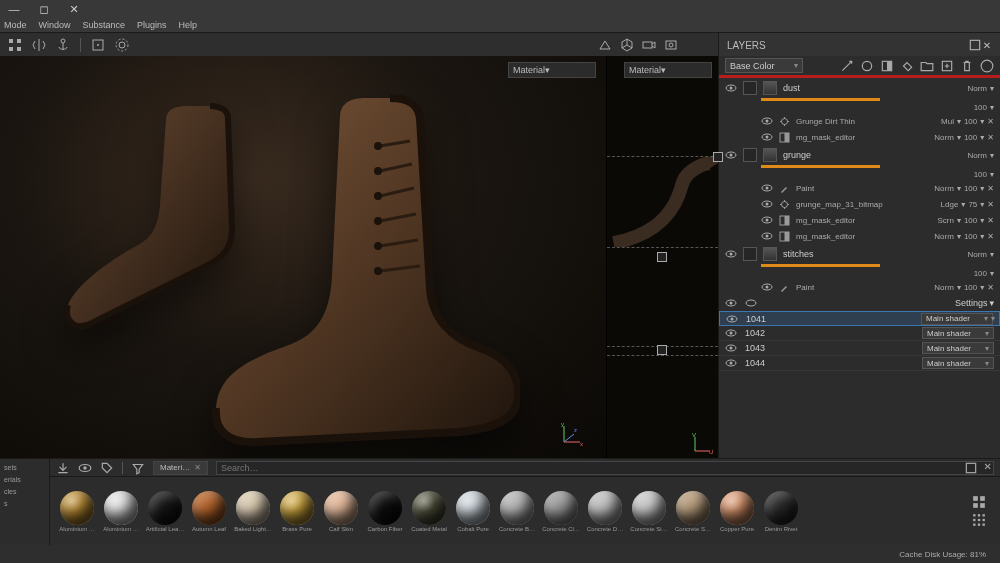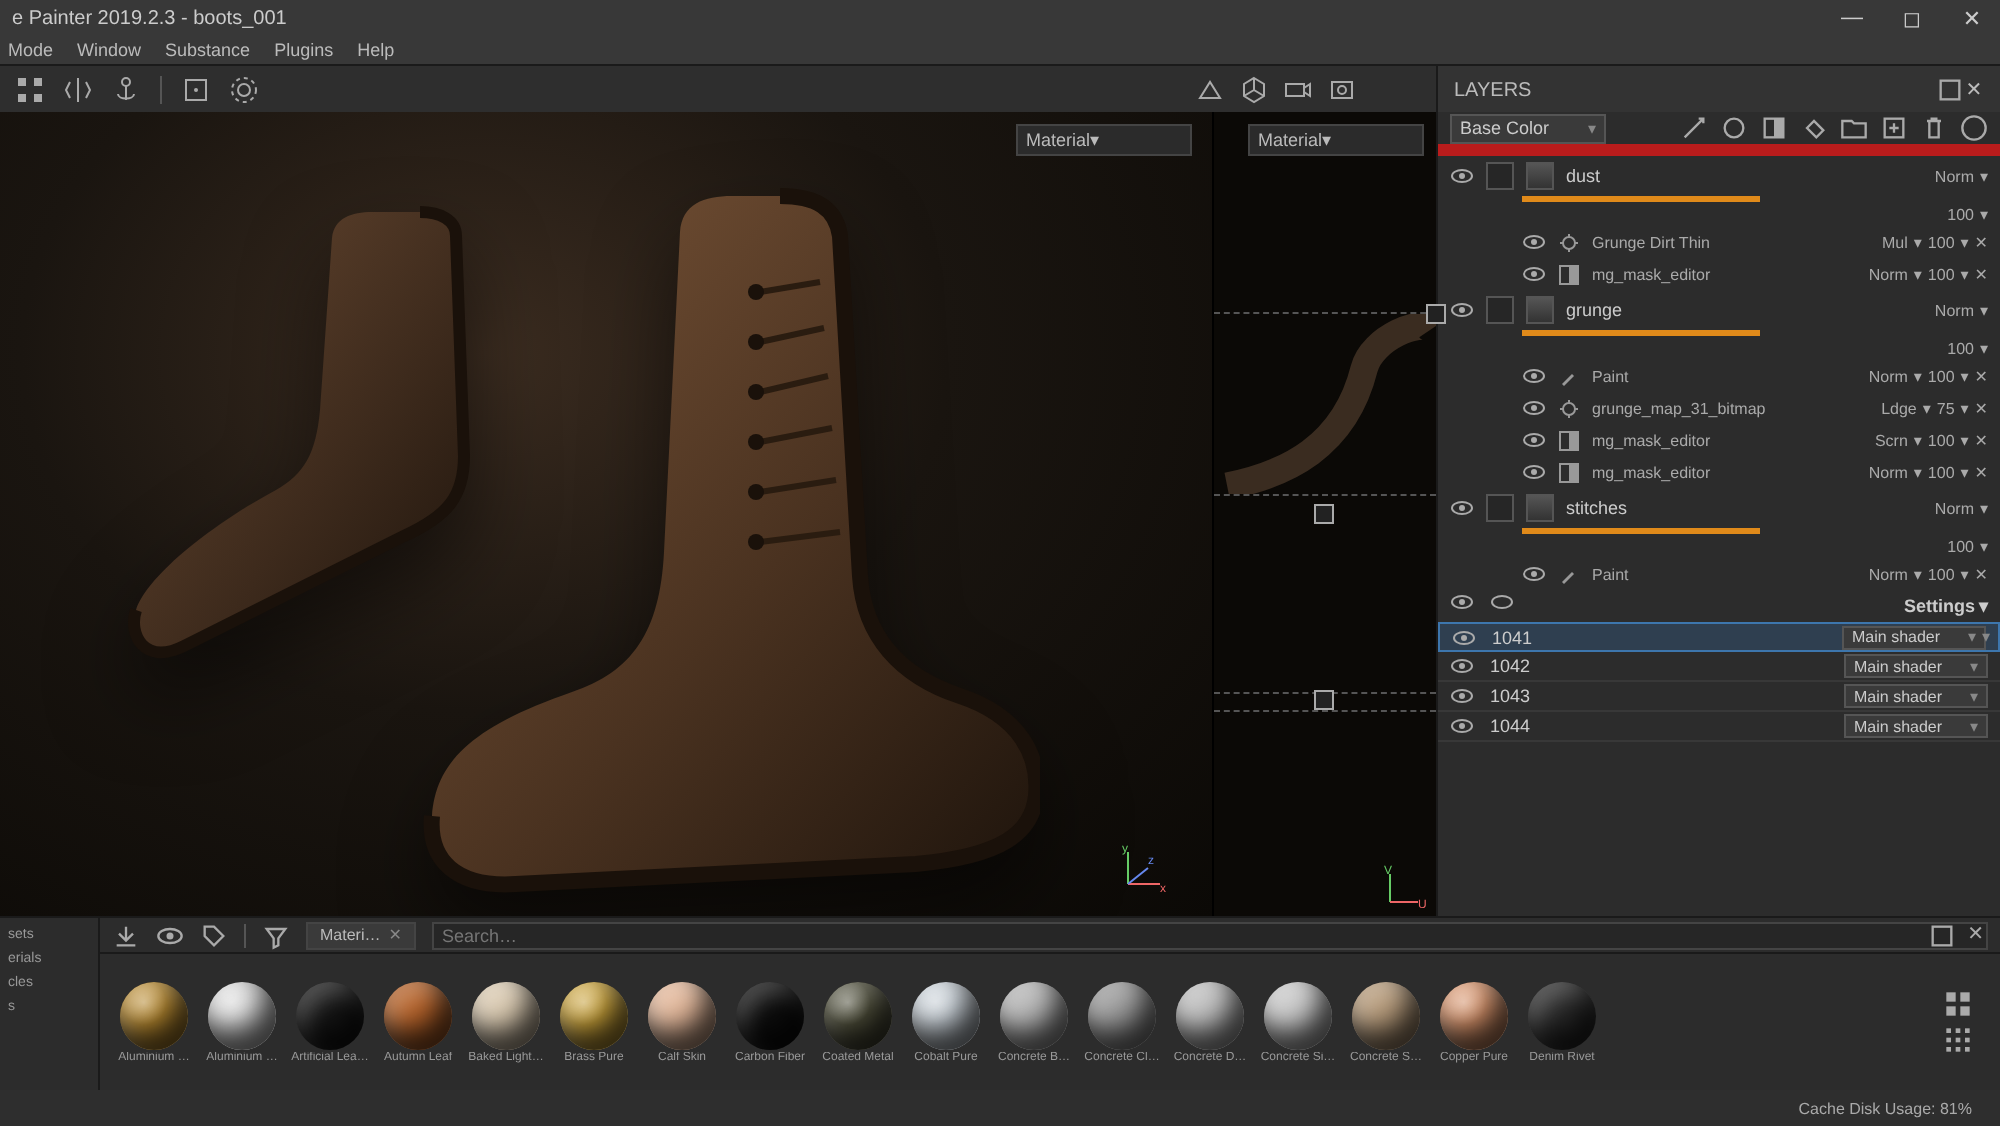--- a/index.html
+++ b/index.html
@@ -40,21 +40,21 @@
 .vp-dd:nth-child(2){ position: relative; left: 20px;}
 
 .uvpane { width: 112px; background: #0b0906; border-left: 1px solid #000; position: relative; }
 .uv-slice { position:absolute; left:0; right:0; border-top:1px dashed #555; border-bottom:1px dashed #555; }
 .uv-slice1 { top:100px; height:92px; }
 .uv-slice2 { top:290px; height:10px; }
 .uv-handle { position:absolute; width:10px; height:10px; border:1px solid #aaa; background:#222; }
 .uv-axis { position:absolute; right:4px; bottom:4px; width:22px; height:22px; }
 
 .rightpanel { width: 282px; background: #2c2c2c; border-left:1px solid #1a1a1a; display:flex; flex-direction:column; }
-.channel-row { height:22px; display:flex; align-items:center; padding:0 6px; gap:6px; border-bottom:6px solid #b91c1c; }
+.channel-row { height:22px; display:flex; align-items:center; padding:0 6px; gap:6px; border-bottom:3px solid #b91c1c; }
 .channel-row select, .sel { height:15px; background:#3a3a3a; border:1px solid #555; color:#ccc; font-size:9px; padding:0 18px 0 4px; appearance:none; position:relative; display:flex; align-items:center;}
 .sel::after{content:"▾"; position:absolute; right:4px; font-size:8px; color:#888;}
 .layer-tools { margin-left:auto; display:flex; gap:6px; }
 
 .layers-list { flex: 0 0 auto; }
 .layer-group { }
 .lg-head { height:20px; display:flex; align-items:center; padding:0 6px; gap:6px; background:#2c2c2c; }
 .eye { width:12px; height:12px; fill:#aaa; flex-shrink:0; }
 .sw { width:14px; height:14px; border:1px solid #555; flex-shrink:0; }
 .sw.dark{ background:#262626;}
@@ -66,21 +66,21 @@
 .sub-layer { height:16px; display:flex; align-items:center; padding-left:42px; padding-right:6px; gap:6px; background:#2c2c2c; }
 .sub-layer .mini{ width:11px; height:11px; fill:#999; }
 .sub-layer .nm{ flex:1; color:#aaa; font-size:8px;}
 .sub-layer .br{ display:flex; gap:3px; font-size:8px; color:#aaa;}
 
 .tabs-row { height:18px; background:#333; display:flex; align-items:flex-end; border-top:1px solid #1a1a1a; font-size:8px; }
 .tab { padding:3px 6px; background:#2c2c2c; color:#bbb; white-space:nowrap; }
 .tab.active{ background:#3a3a3a; color:#fff; }
 .tab .close{ margin-left:4px; color:#888; font-size:8px;}
 
-.settings-row{ height:16px; display:flex; padding:0 6px; gap:8px;font-weight:bold; }
+.settings-row{ height:16px; display:flex; align-items:center; padding:0 6px; gap:8px; }
 .settings-row .sp{flex:1;}
 .settings-row .setbtn{ font-size:9px; color:#ccc; display:flex; align-items:center; gap:2px;}
 
 .ts-list{ }
 .ts-item{ height:15px; display:flex; align-items:center; padding:0 6px; gap:8px; border-bottom:1px solid #383838;justify-content:center;}
 .ts-item.sel{ background:#2f3f50; border:1px solid #3d76ad; }
 .ts-item .nm{ flex:1; color:#ccc; }
 .ts-item .shader{ width:72px; height:12px; font-size:8px; }
 
 
@@ -103,21 +103,20 @@
 .warn{ background:#c58a1a; color:#000; padding:1px 4px; height:14px; display:flex; align-items:center; white-space:nowrap; overflow:hidden;}
 .statusbar .sp{flex:1;}
 .statusbar .cache{ color:#aaa; margin-right:8px;}
 
 svg{ display:block;}
 </style>
 </head>
 <body>
 
 <div class="titlebar">
-  <span class="title">e Painter 2019.2.3 - boots_001</span>
   <div class="win-btns">
     <span class="win-btn">—</span>
     <span class="win-btn">◻</span>
     <span class="win-btn">✕</span>
   </div>
 </div>
 
 <div class="menubar">
   <span>Mode</span>
   <span>Window</span>

